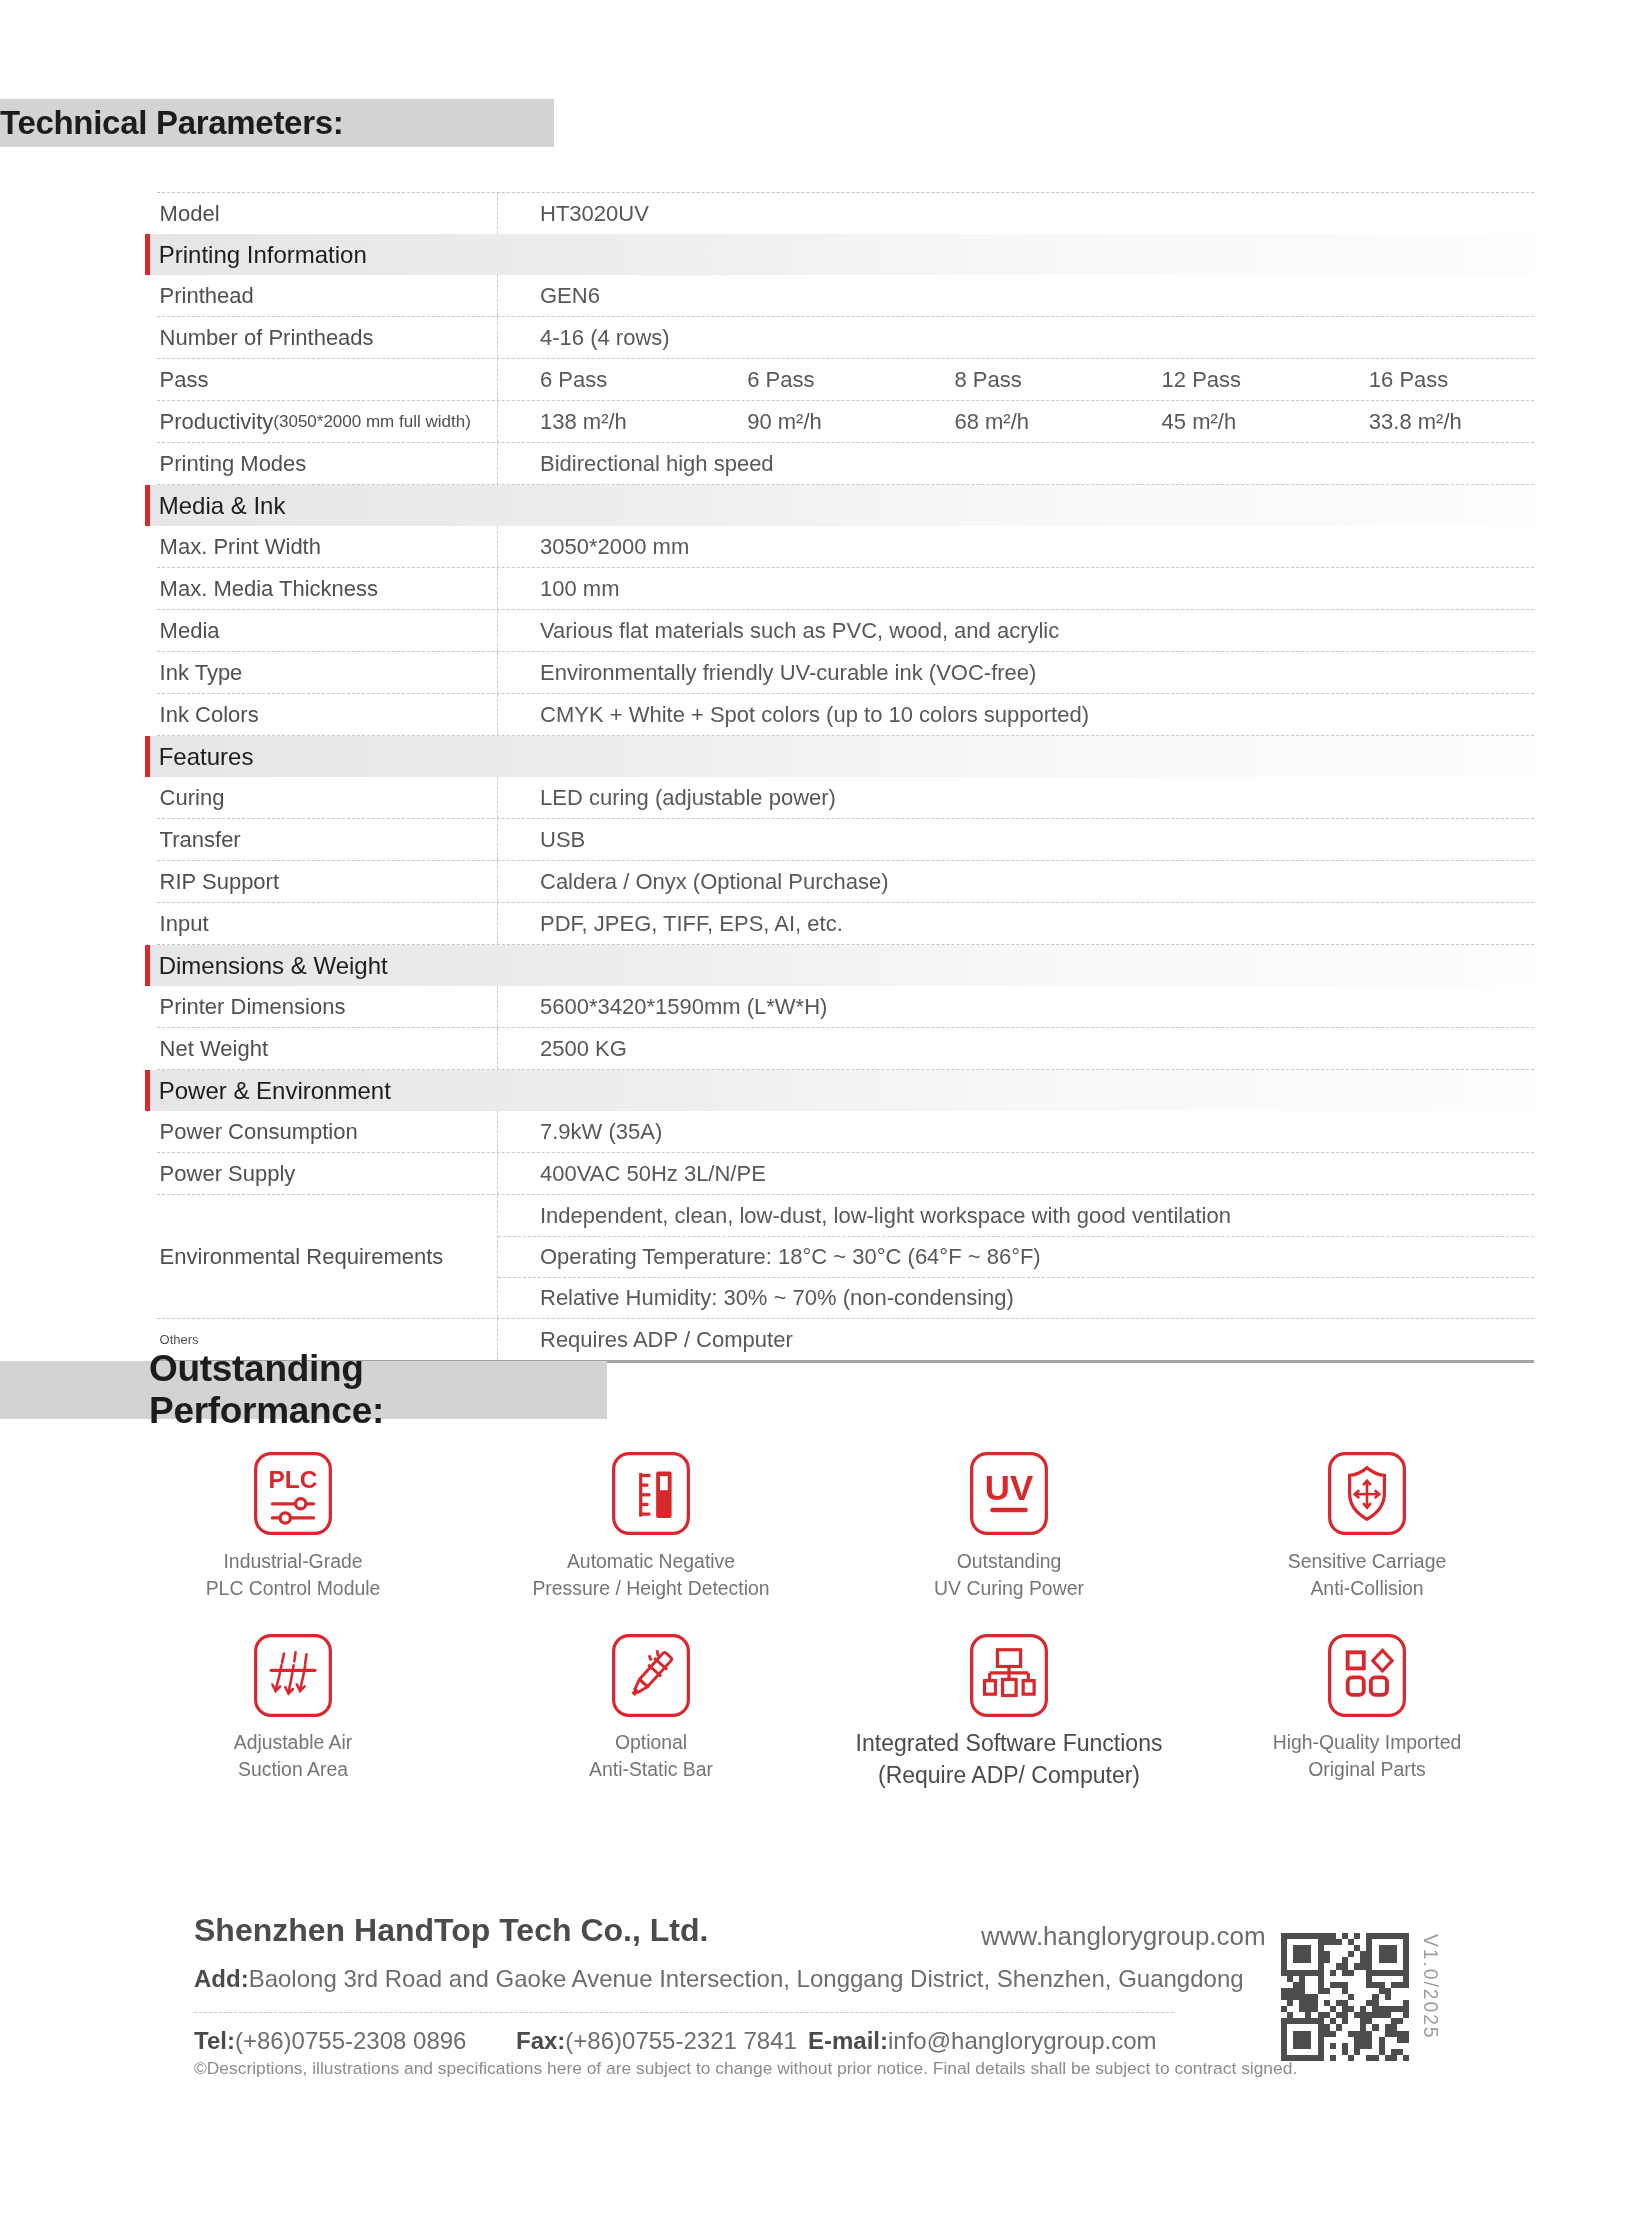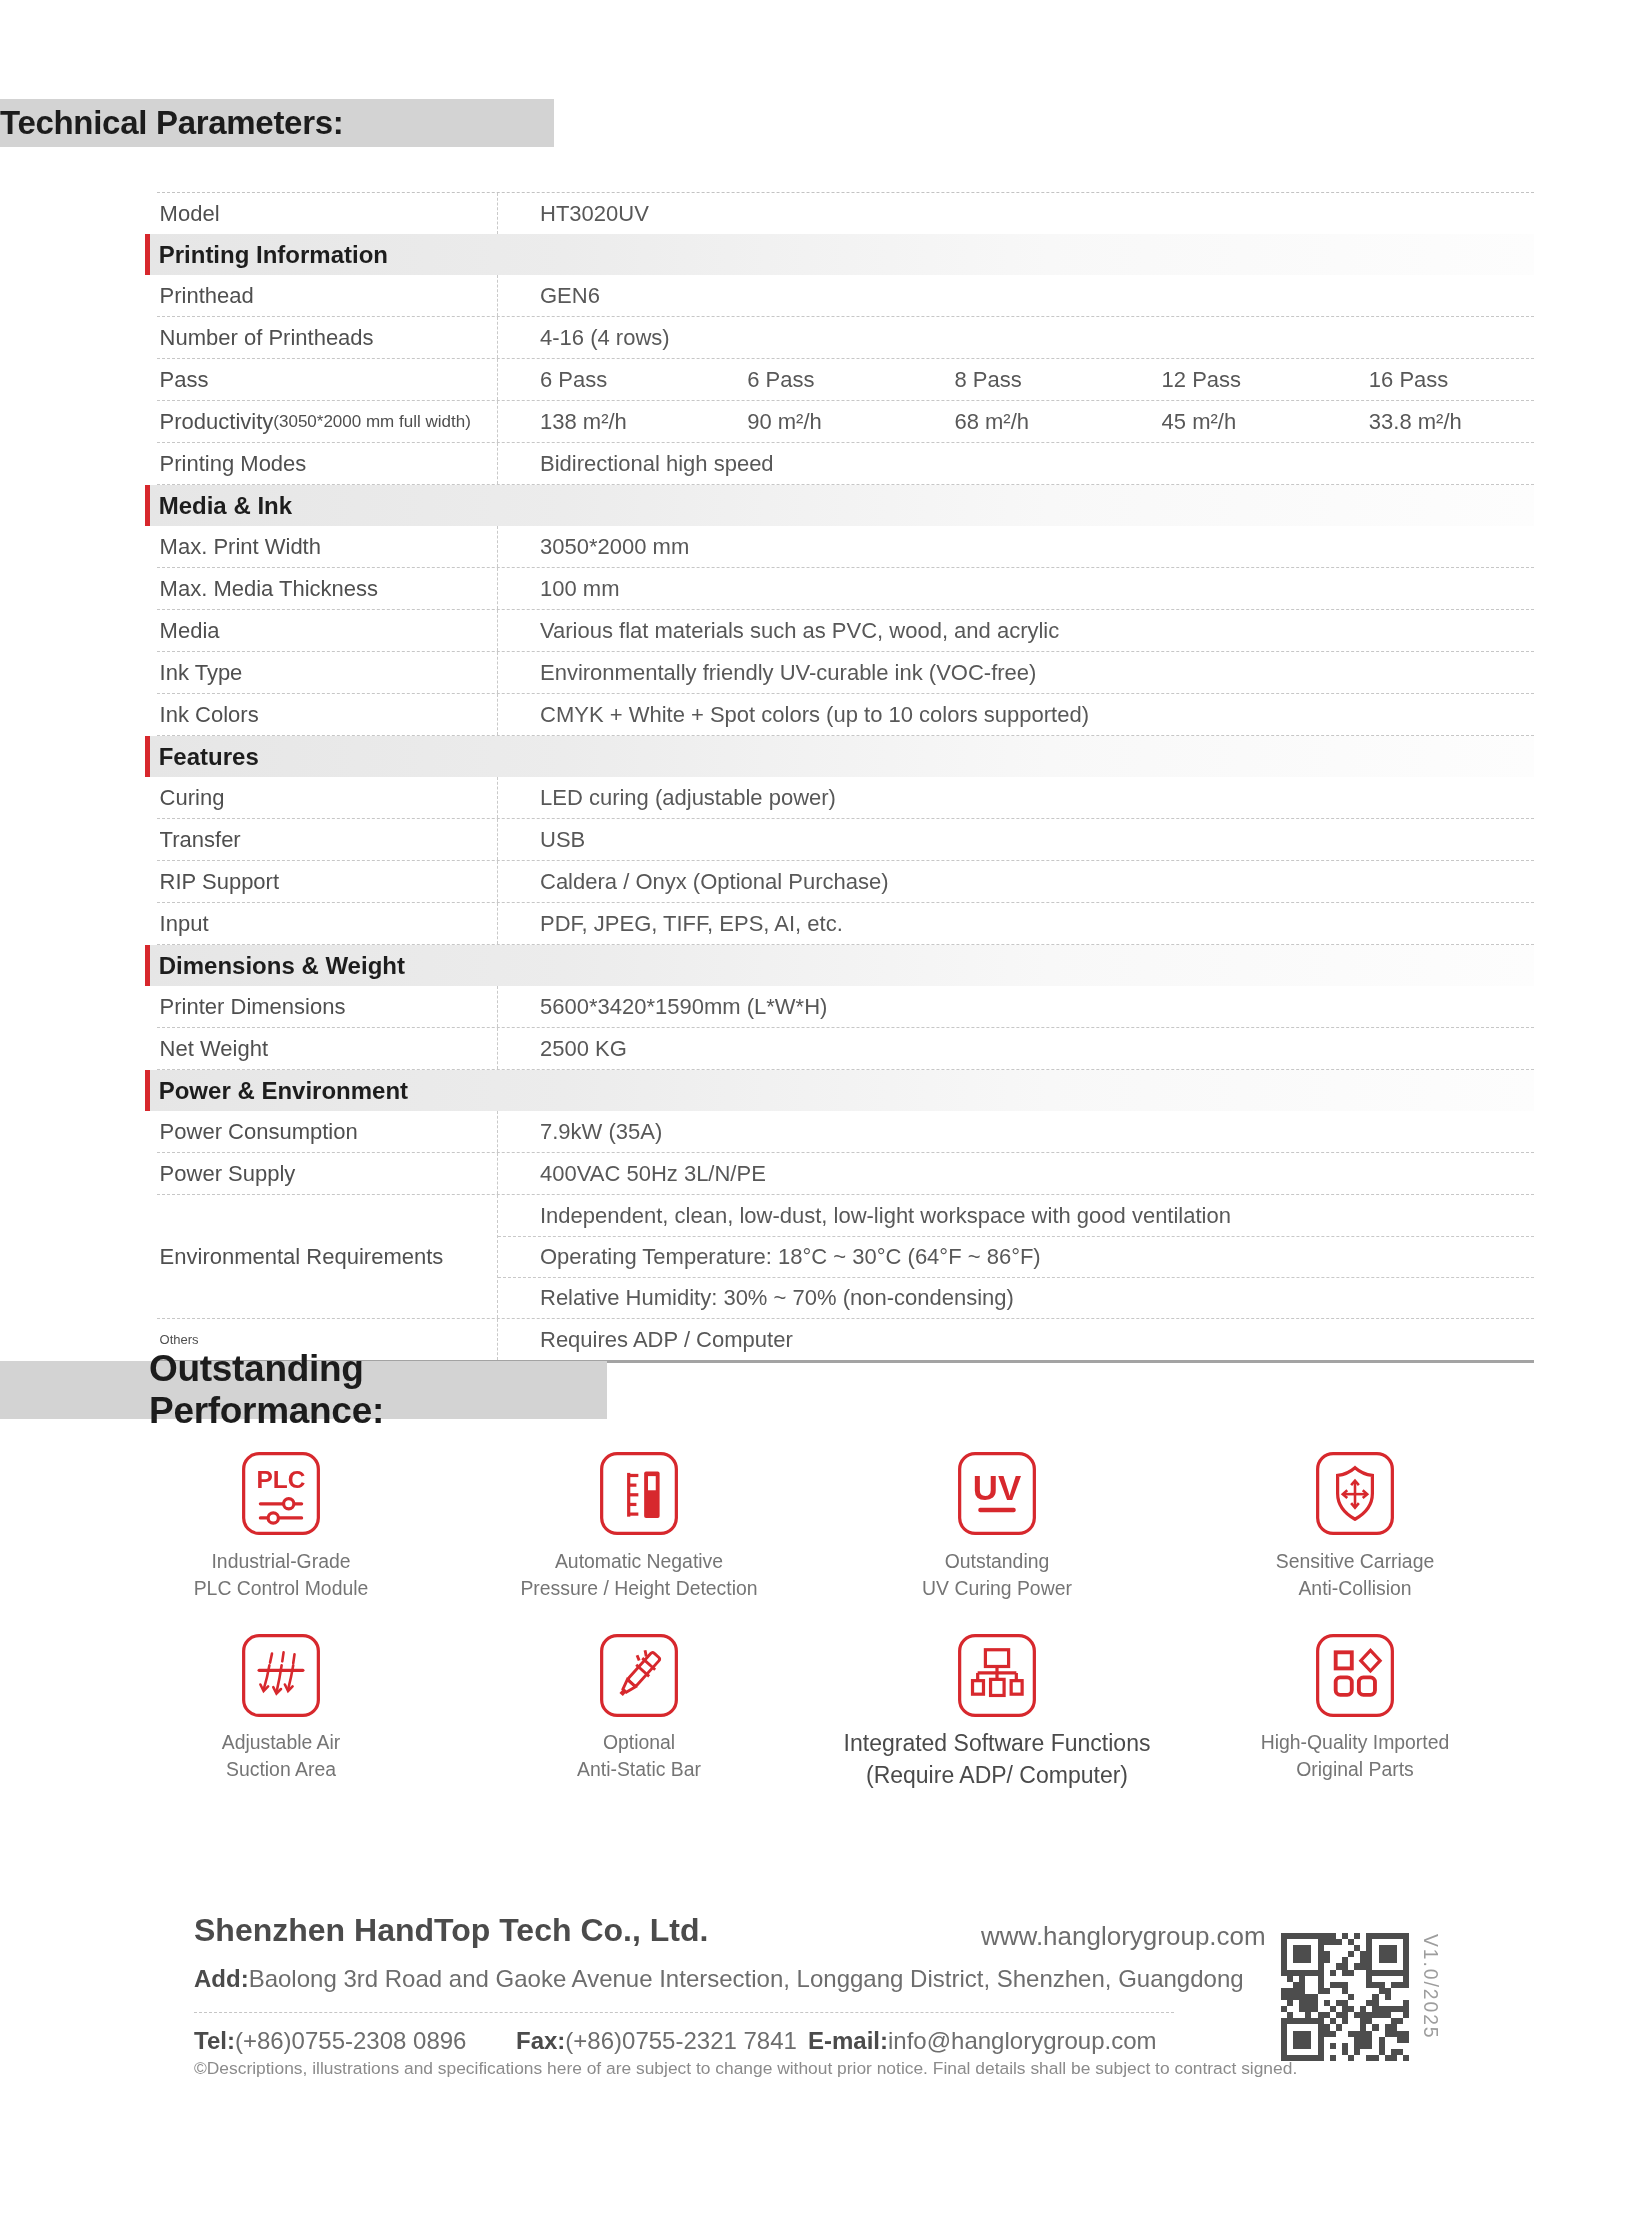--- a/index.html
+++ b/index.html
@@ -24,24 +24,24 @@
   .val{flex:1;display:flex;align-items:center;border-left:1.9px dashed #c9c9c9;
        padding-left:42px;box-sizing:border-box;color:#585858;}
   .val.grid5{display:grid;grid-template-columns:repeat(5,1fr);padding-left:0;align-items:center;}
   .grid5 span{padding-left:42px;}
   .val.stack{flex-direction:column;align-items:stretch;padding-left:0;}
   .stack .sub{display:flex;align-items:center;min-height:41px;padding-left:42px;box-sizing:border-box;}
   .stack .sub + .sub{border-top:1.9px dashed #c9c9c9;}
   .secrow{display:flex;align-items:center;min-height:41px;margin-left:-12.3px;
           border-left:5.8px solid #d7282d;padding-left:9px;box-sizing:border-box;
           background:linear-gradient(90deg,#e6e6e6 0%,#ececec 30%,#f8f8f8 65%,#fdfdfd 100%);
-          font-size:24px;font-weight:bold;color:#1d1d1d;}
+          font-size:24px;font-weight:normal;color:#1d1d1d;}
 
   
-  .features{position:absolute;left:102px;top:1451px;width:1432px;display:grid;
+  .features{position:absolute;left:114px;top:1451px;width:1432px;display:grid;
             grid-template-columns:repeat(4,1fr);row-gap:31px;}
   .feature{display:flex;flex-direction:column;align-items:center;text-align:center;}
   .icon-box{width:80px;height:85px;}
   .icon-box svg{width:80px;height:85px;display:block;}
   .cap{margin-top:11.6px;font-size:19.4px;line-height:27px;color:#757575;}
   .feature.big .cap{font-size:23px;line-height:32px;color:#4a4a4a;margin-top:9px;}
 
   
   .company{position:absolute;left:194px;top:1912px;font-size:32px;font-weight:bold;color:#4b4b4b;}
   .website{position:absolute;left:981px;top:1921px;font-size:26px;color:#6d6d6d;}

